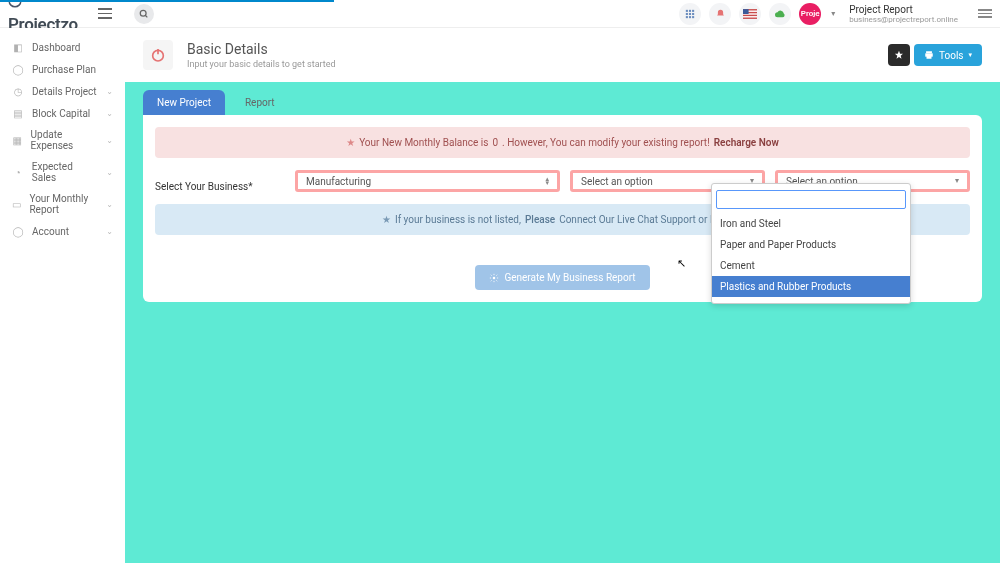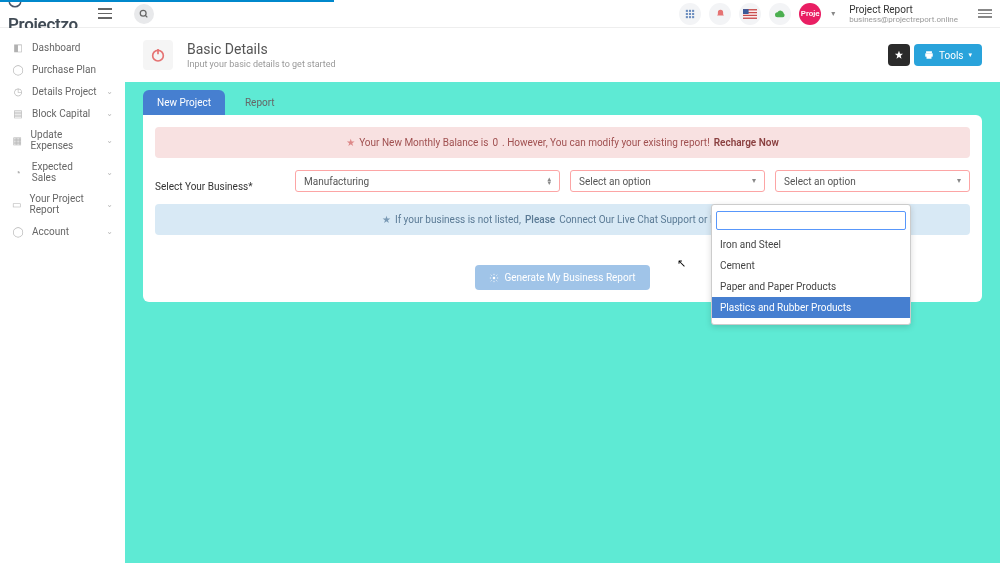--- a/index.html
+++ b/index.html
@@ -52,28 +52,28 @@
 
     .alert { display: flex; align-items: center; justify-content: center; padding: 10px; border-radius: 4px; font-size: 10px; gap: 4px; }
     .alert.pink { background: #f8e1e1; color: #a05050; }
     .alert.blue { background: #d8e9f5; color: #5a7a95; }
     .alert .star { color: #d88; }
     .alert .recharge { font-weight: 600; color: #8a4040; cursor: pointer; }
     .alert .please { color: #5a7a95; font-weight: 500; }
 
     .form-row { display: flex; align-items: flex-end; gap: 10px; padding: 12px 0; }
     .form-label { font-size: 10px; color: #333; width: 130px; }
-    .select-box { flex: 1; height: 22px; border: 1px solid #fca5a5; border-radius: 3px; display: flex; align-items: center; padding: 0 8px; font-size: 10px; color: #555; background: #fff; cursor: pointer; position: relative; }
+    .select-box { flex: 1; height: 22px; border: 3px solid #fca5a5; border-radius: 3px; display: flex; align-items: center; padding: 0 8px; font-size: 10px; color: #555; background: #fff; cursor: pointer; position: relative; }
     .select-box.short { flex: 0 0 265px; }
     .select-arrow { margin-left: auto; font-size: 7px; color: #888; line-height: 0.6; display: flex; flex-direction: column; }
     .select-arrow.single { font-size: 8px; }
 
     .generate-btn { background: #a0c4e8; color: #fff; font-size: 10px; padding: 7px 14px; border-radius: 4px; border: none; display: flex; align-items: center; justify-content: center; gap: 5px; margin: 0 auto; cursor: pointer; }
 
-    .dropdown { position: absolute; left: 568px; top: 68px; width: 200px; background: #fff; border: 1px solid #ccc; border-radius: 3px; box-shadow: 0 2px 6px rgba(0,0,0,0.15); z-index: 50; margin-top: 21px; }
+    .dropdown { position: absolute; left: 568px; top: 68px; width: 200px; background: #fff; border: 1px solid #ccc; border-radius: 3px; box-shadow: 0 2px 6px rgba(0,0,0,0.15); z-index: 50; }
     .dropdown-search { margin: 4px; }
     .dropdown-search input { width: 100%; border: 1px solid #5897fb; outline: none; padding: 3px 5px; font-size: 10px; border-radius: 2px; }
     .dropdown-list { max-height: 90px; overflow-y: auto; }
     .dropdown-item { padding: 5px 8px; font-size: 10px; color: #444; cursor: pointer; }
     .dropdown-item.highlight { background: #467fd0; color: #fff; }
     .dropdown-list::-webkit-scrollbar { width: 6px; }
     .dropdown-list::-webkit-scrollbar-thumb { background: #ccc; border-radius: 3px; }
 
     .cursor { position: absolute; left: 677px; top: 257px; font-size: 11px; z-index: 60; pointer-events: none; }
   </style>
@@ -175,21 +175,21 @@
       <span>Update Expenses</span>
       <span class="chev">⌄</span>
     </div>
     <div class="sidebar-item">
       <span class="icon">◔</span>
       <span>Expected Sales</span>
       <span class="chev">⌄</span>
     </div>
     <div class="sidebar-item">
       <span class="icon">▭</span>
-      <span>Your Project Report</span>
+      <span>Your Monthly Report</span>
       <span class="chev">⌄</span>
     </div>
     <div class="sidebar-item">
       <span class="icon">◯</span>
       <span>Account</span>
       <span class="chev">⌄</span>
     </div>
   </div>
 
   <div class="main">
@@ -271,22 +271,22 @@
           <span>Generate My Business Report</span>
         </button>
       </div>
 
       <div class="dropdown">
         <div class="dropdown-search">
           <input type="text" value="" style="">
         </div>
         <div class="dropdown-list">
           <div class="dropdown-item">Iron and Steel</div>
+          <div class="dropdown-item">Paper and Paper Products</div>
           <div class="dropdown-item">Cement</div>
-          <div class="dropdown-item">Paper and Paper Products</div>
           <div class="dropdown-item highlight">Plastics and Rubber Products</div>
           <div class="dropdown-item">Machinery and Equipment</div>
         </div>
       </div>
     </div>
 
   </div>
 </div>
 
 <div class="cursor">↖</div>

